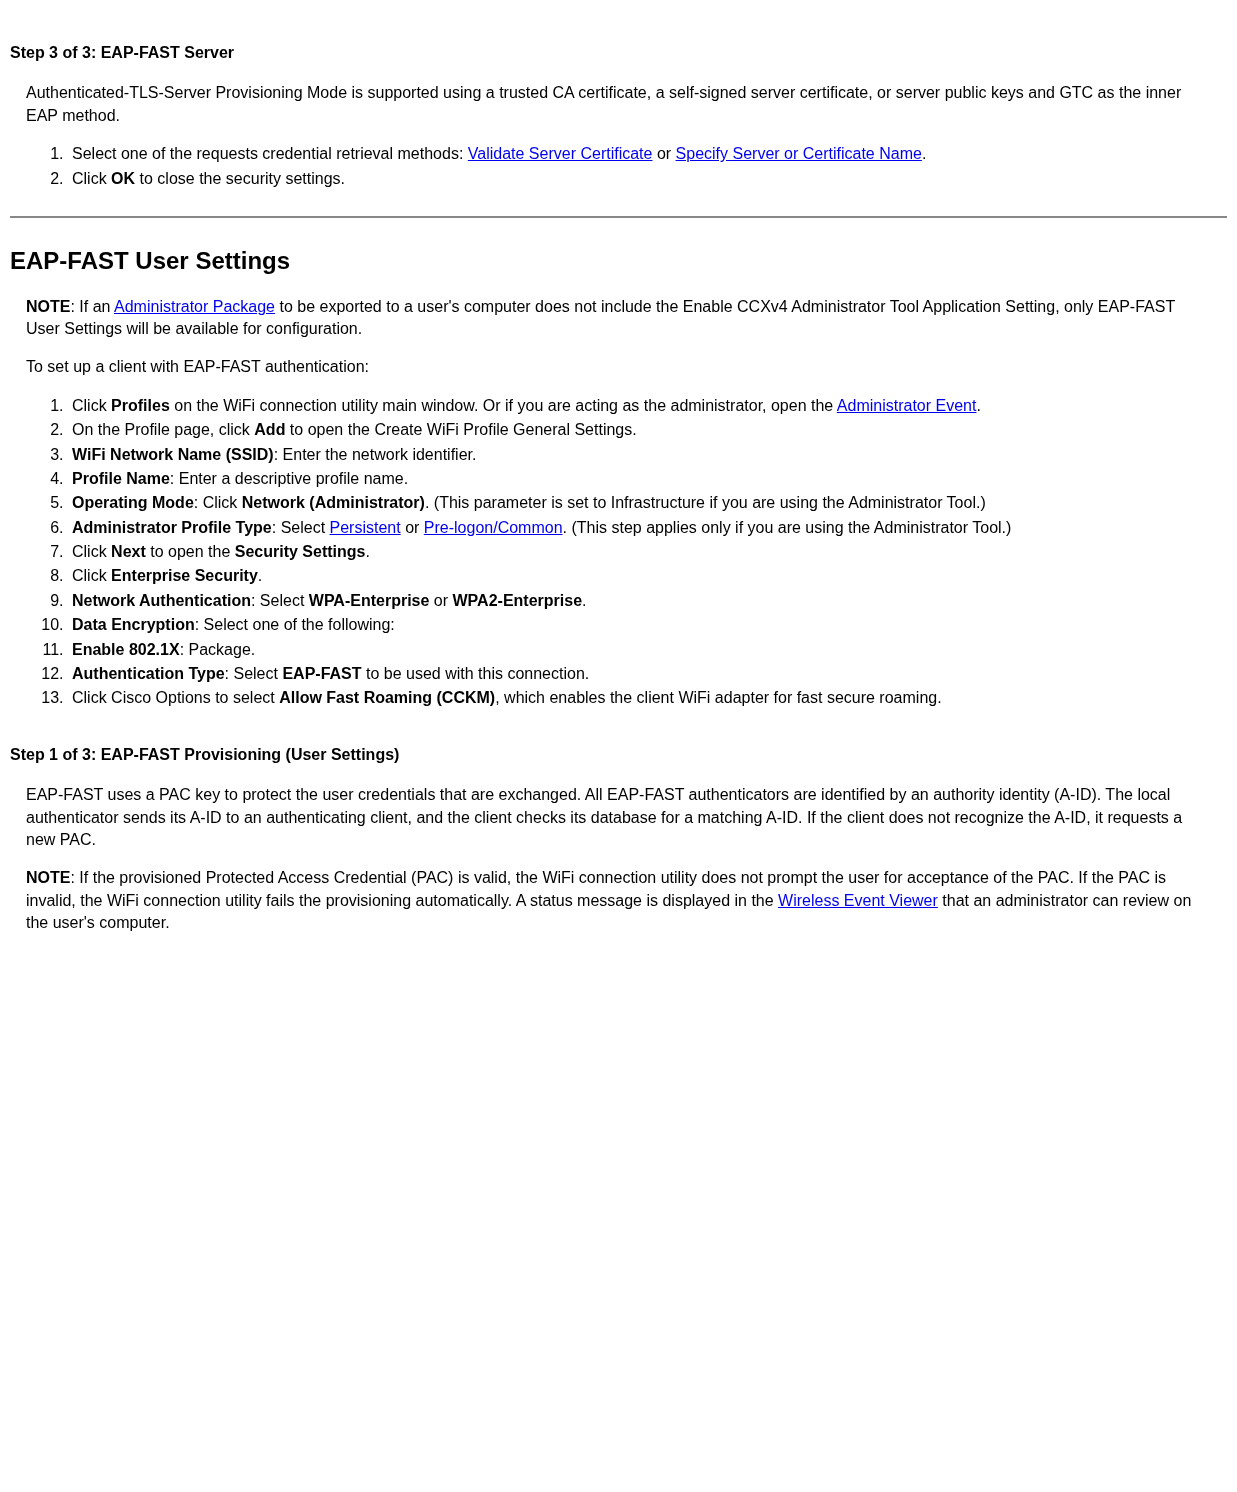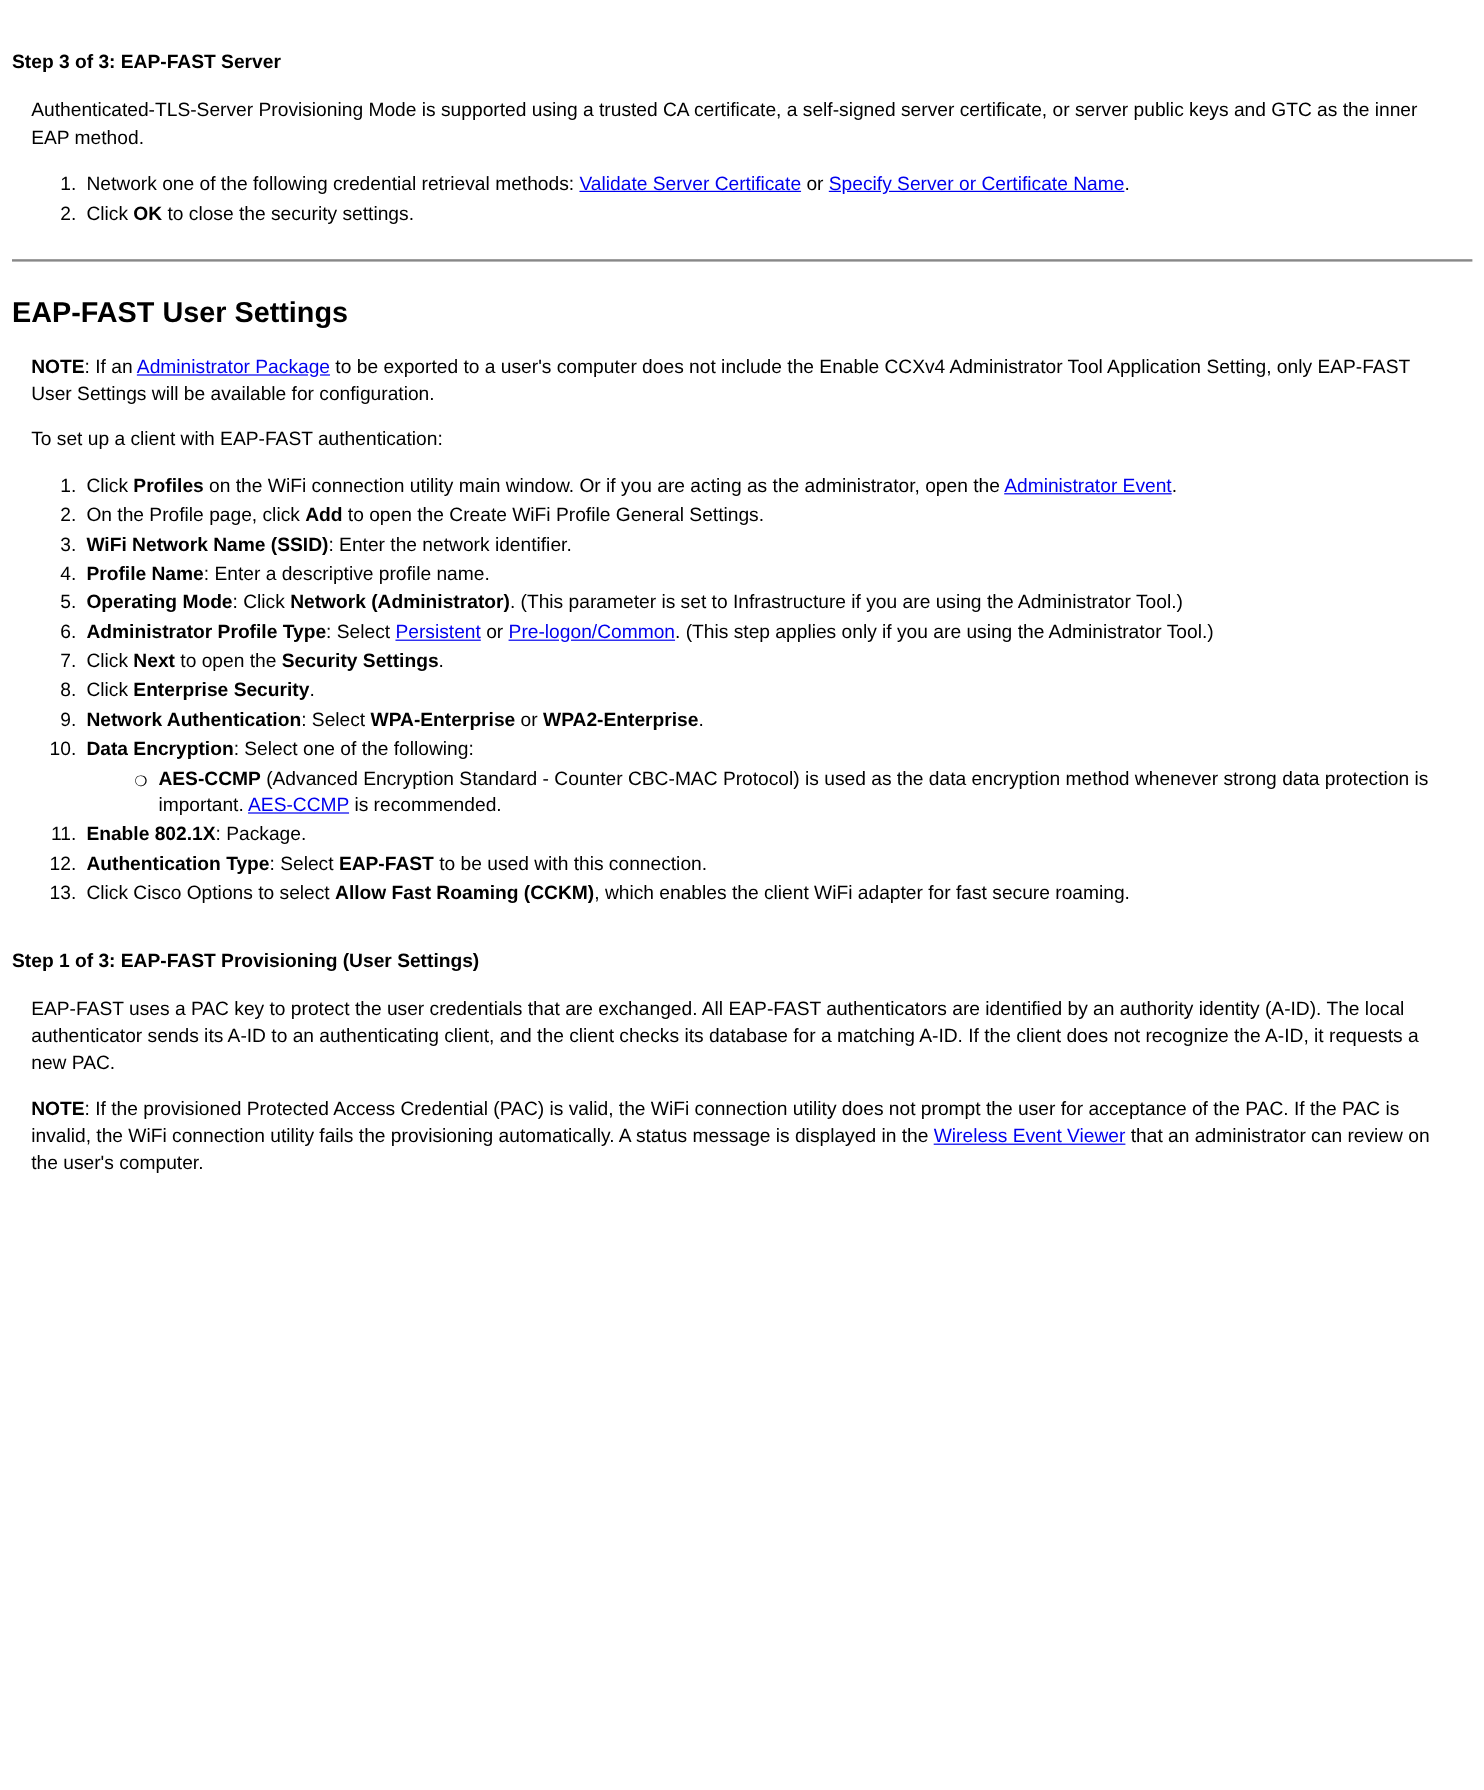--- a/index.html
+++ b/index.html
@@ -25,21 +25,21 @@
 </style>
 </head>
 <body>
 
 <h3>Step 3 of 3: EAP-FAST Server</h3>
 
 <p>Authenticated-TLS-Server Provisioning Mode is supported using a trusted CA certificate, a self-signed server certificate, or server public keys and GTC as the inner EAP method.</p>
 
 <ol>
   <li>
-    <span>Network one of the following credential retrieval methods: </span><a href="#">Validate Server Certificate</a><span> or </span><a href="#">Specify Server or Certificate Name</a><span>.</span>
+    <span>Select one of the requests credential retrieval methods: </span><a href="#">Validate Server Certificate</a><span> or </span><a href="#">Specify Server or Certificate Name</a><span>.</span>
   </li>
   <li>
     <span>Click </span><span class="bold">OK</span><span> to close the security settings.</span>
   </li>
 </ol>
 
 <hr>
 
 <h2>EAP-FAST User Settings</h2>
 
@@ -73,23 +73,20 @@
   </li>
   <li>
     <span>Click </span><span class="bold">Enterprise Security</span><span>.</span>
   </li>
   <li>
     <span class="bold">Network Authentication</span><span>: Select </span><span class="bold">WPA-Enterprise</span><span> or </span><span class="bold">WPA2-Enterprise</span><span>.</span>
   </li>
   <li>
     <span class="bold">Data Encryption</span><span>: Select one of the following:</span>
     <ul class="sub">
-      <li>
-        <span class="bold">AES-CCMP</span><span> (Advanced Encryption Standard - Counter CBC-MAC Protocol) is used as the data encryption method whenever strong data protection is important. </span><a href="#">AES-CCMP</a><span> is recommended.</span>
-      </li>
     </ul>
   </li>
   <li>
     <span class="bold">Enable 802.1X</span><span>: Package.</span>
   </li>
   <li>
     <span class="bold">Authentication Type</span><span>: Select </span><span class="bold">EAP-FAST</span><span> to be used with this connection.</span>
   </li>
   <li>
     <span>Click Cisco Options to select </span><span class="bold">Allow Fast Roaming (CCKM)</span><span>, which enables the client WiFi adapter for fast secure roaming.</span>

